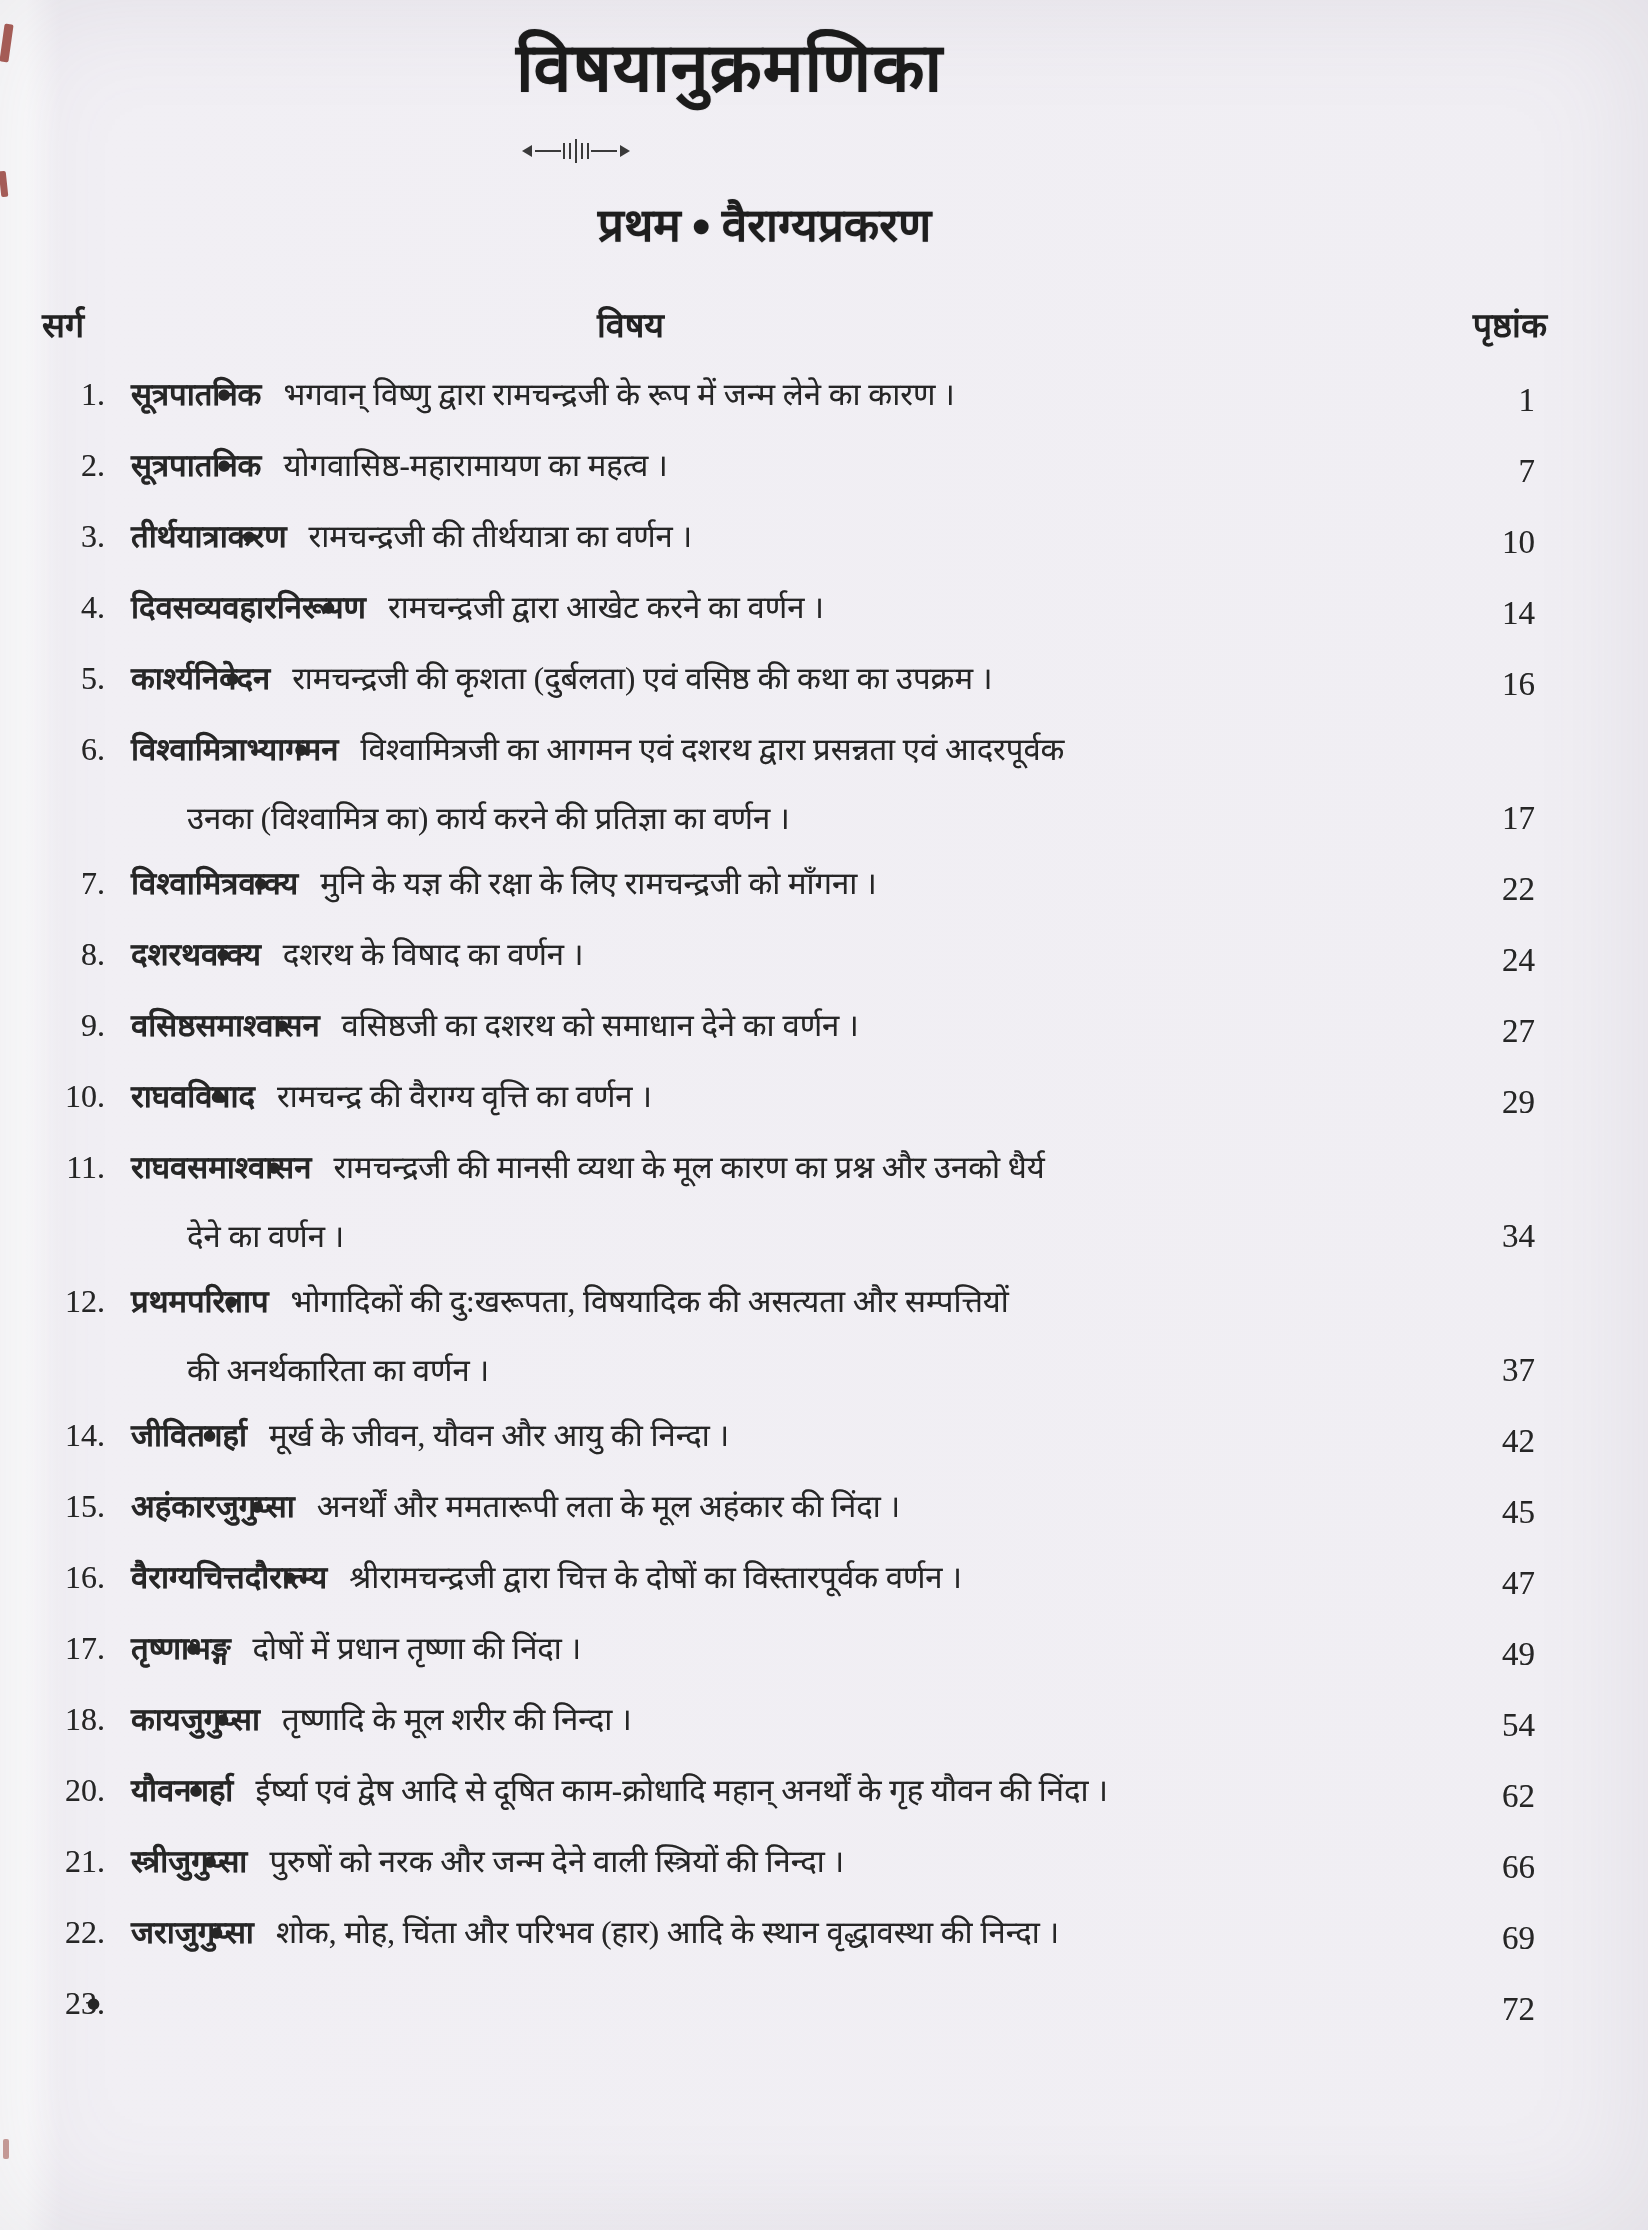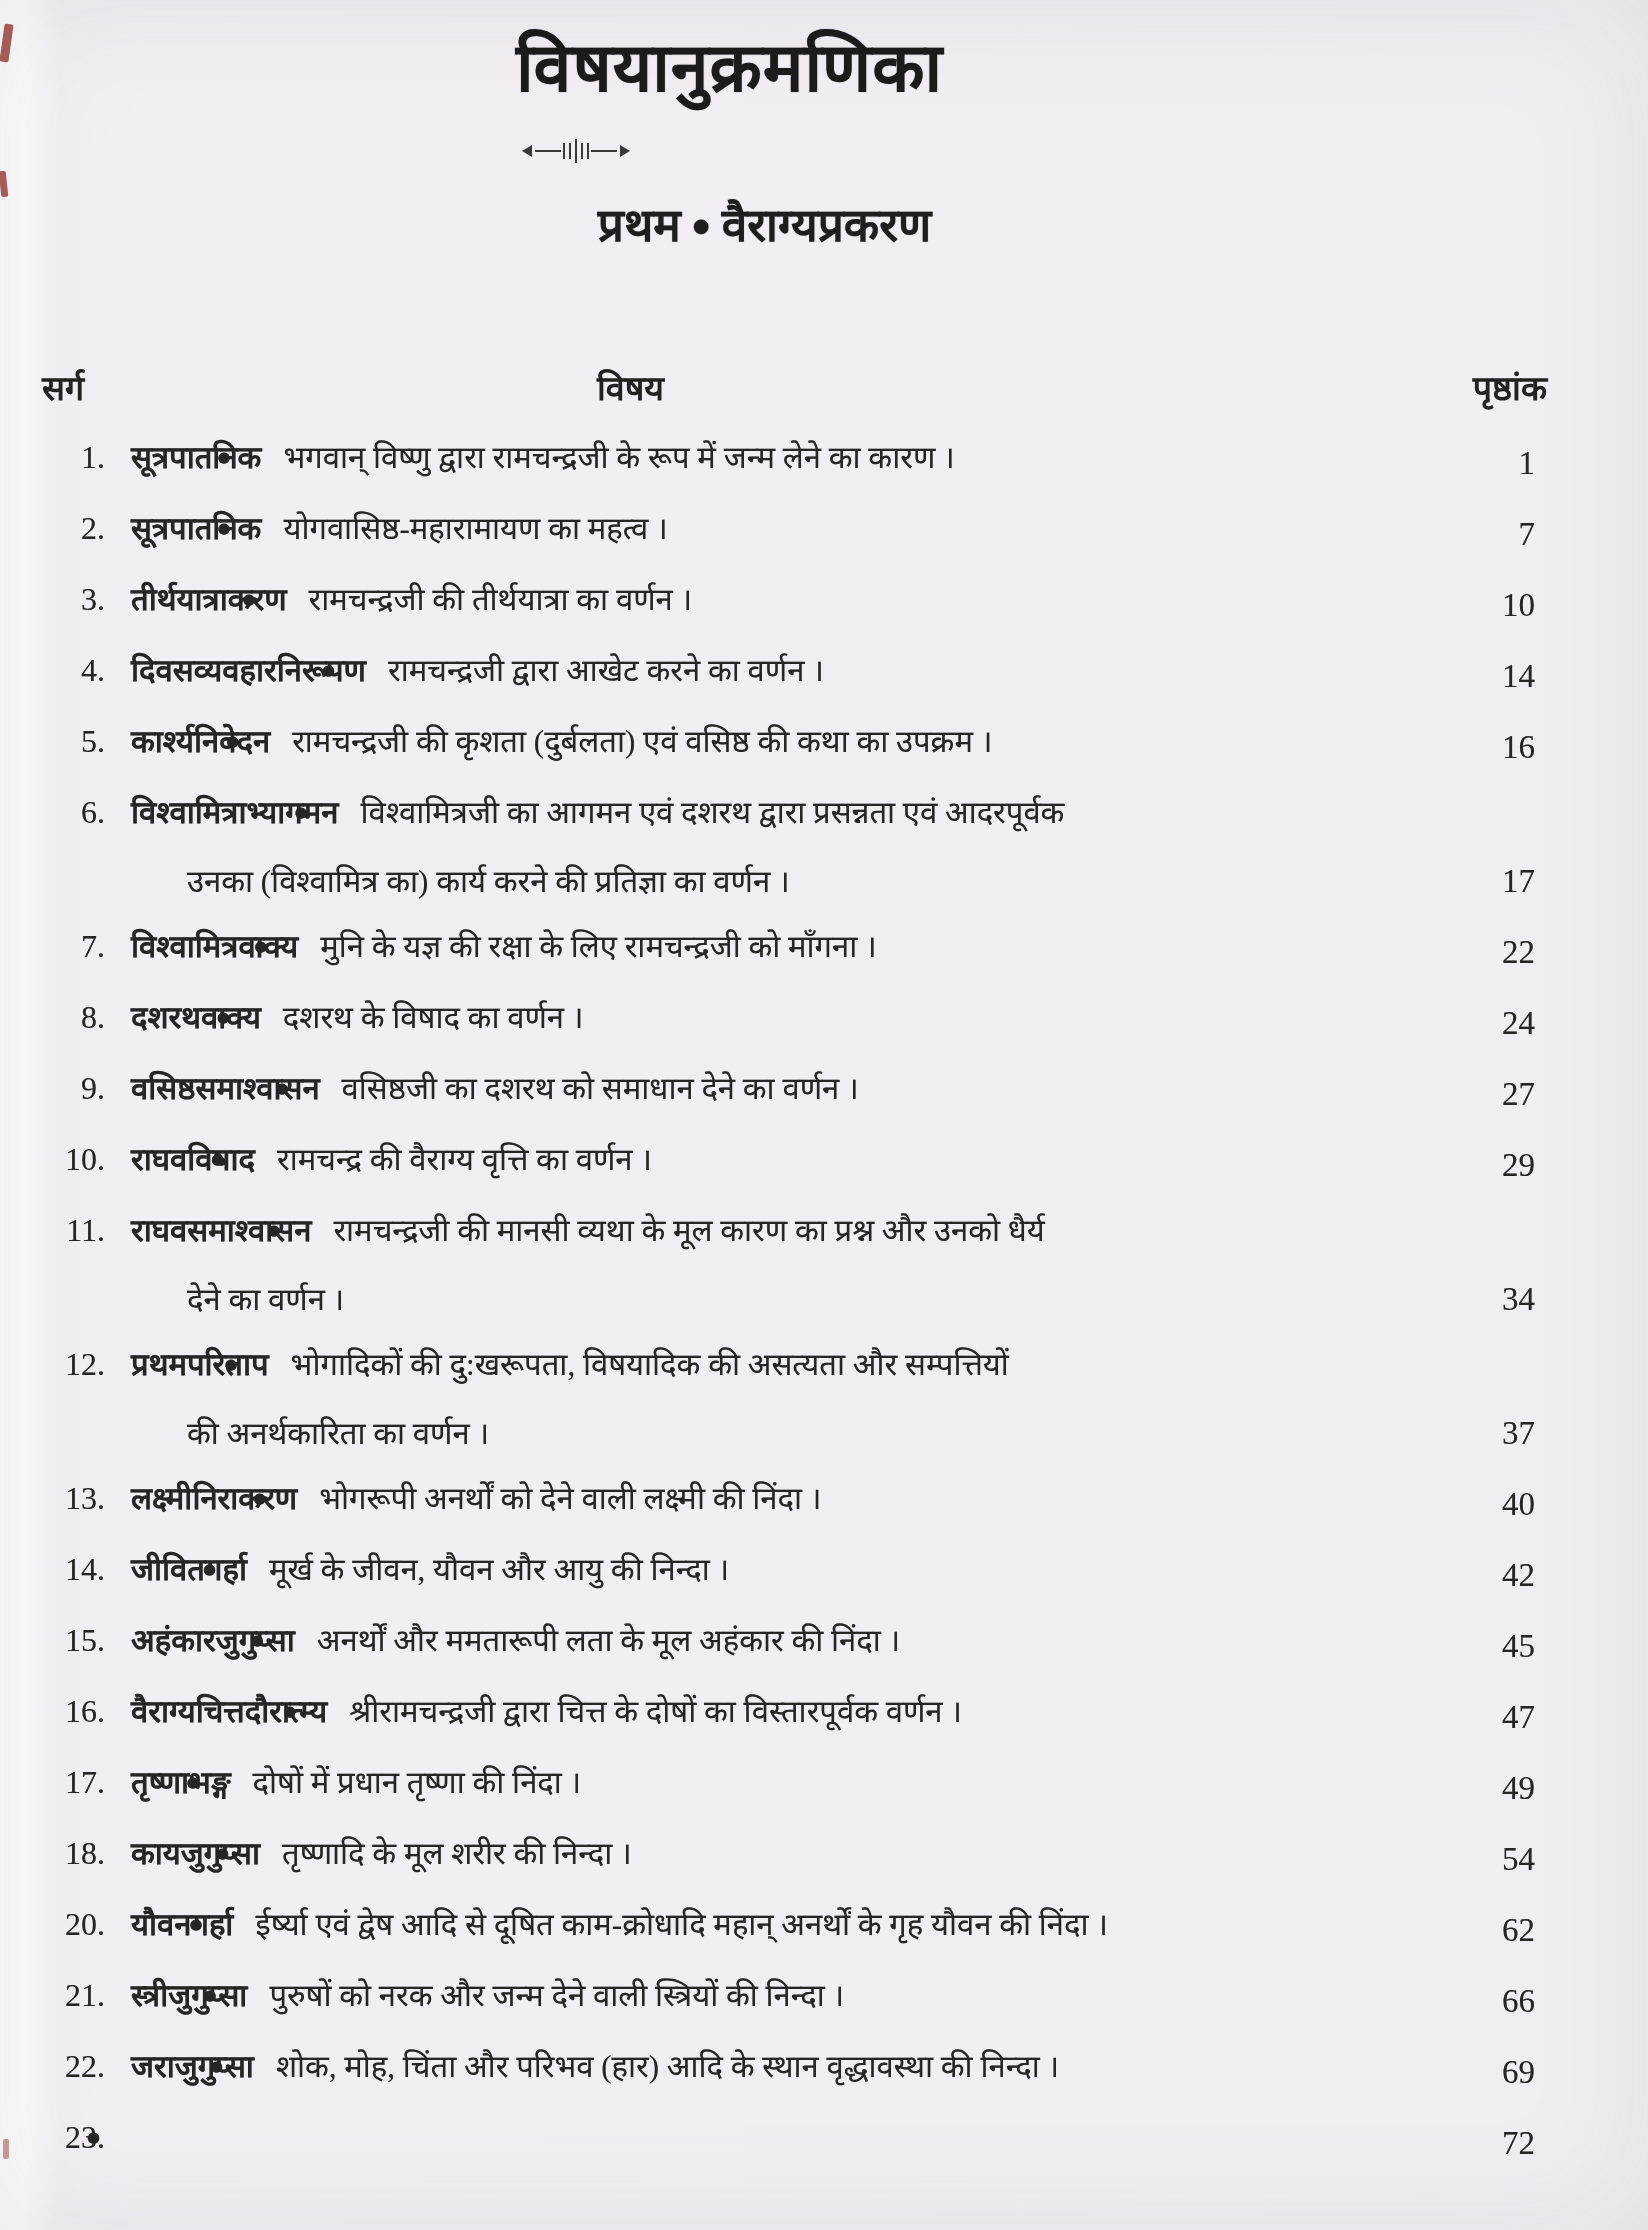--- a/index.html
+++ b/index.html
@@ -54,21 +54,21 @@
   .sep{
     display:inline-block;
     font-size:.42em;
     transform:translateY(-.45em);
     margin:0 12px;
     font-family:"DejaVu Sans",sans-serif;
   }
 
   .col-headers{
     position:relative;
-    margin-top:110px;
+    margin-top:47px;
     height:46px;
     font-size:34px;font-weight:700;color:#222;
   }
   .col-headers .h-serial{position:absolute;left:42px;}
   .col-headers .h-subject{position:absolute;left:597px;text-align:right;}
   .col-headers .h-page{position:absolute;right:102px;}
 
   .entries{margin-top:16px;}
   .entry{
     position:relative;
@@ -199,25 +199,20 @@
         <span class="page">34</span>
       </div>
 
   <div class="entry">
         <span class="num">12.</span>
         <span class="text"><span class="chapter">प्रथमपरिताप</span><span class="sep">●</span><span class="desc">भोगादिकों की दु:खरूपता, विषयादिक की असत्यता और सम्पत्तियों
 की अनर्थकारिता का वर्णन ।</span></span>
         <span class="page">37</span>
       </div>
 
-  <div class="entry">
-        <span class="num">13.</span>
-        <span class="text"><span class="chapter">लक्ष्मीनिराकरण</span><span class="sep">●</span><span class="desc">भोगरूपी अनर्थों को देने वाली लक्ष्मी की निंदा ।</span></span>
-        <span class="page">40</span>
-      </div>
 
   <div class="entry">
         <span class="num">14.</span>
         <span class="text"><span class="chapter">जीवितगर्हा</span><span class="sep">●</span><span class="desc">मूर्ख के जीवन, यौवन और आयु की निन्दा ।</span></span>
         <span class="page">42</span>
       </div>
 
   <div class="entry">
         <span class="num">15.</span>
         <span class="text"><span class="chapter">अहंकारजुगुप्सा</span><span class="sep">●</span><span class="desc">अनर्थों और ममतारूपी लता के मूल अहंकार की निंदा ।</span></span>

